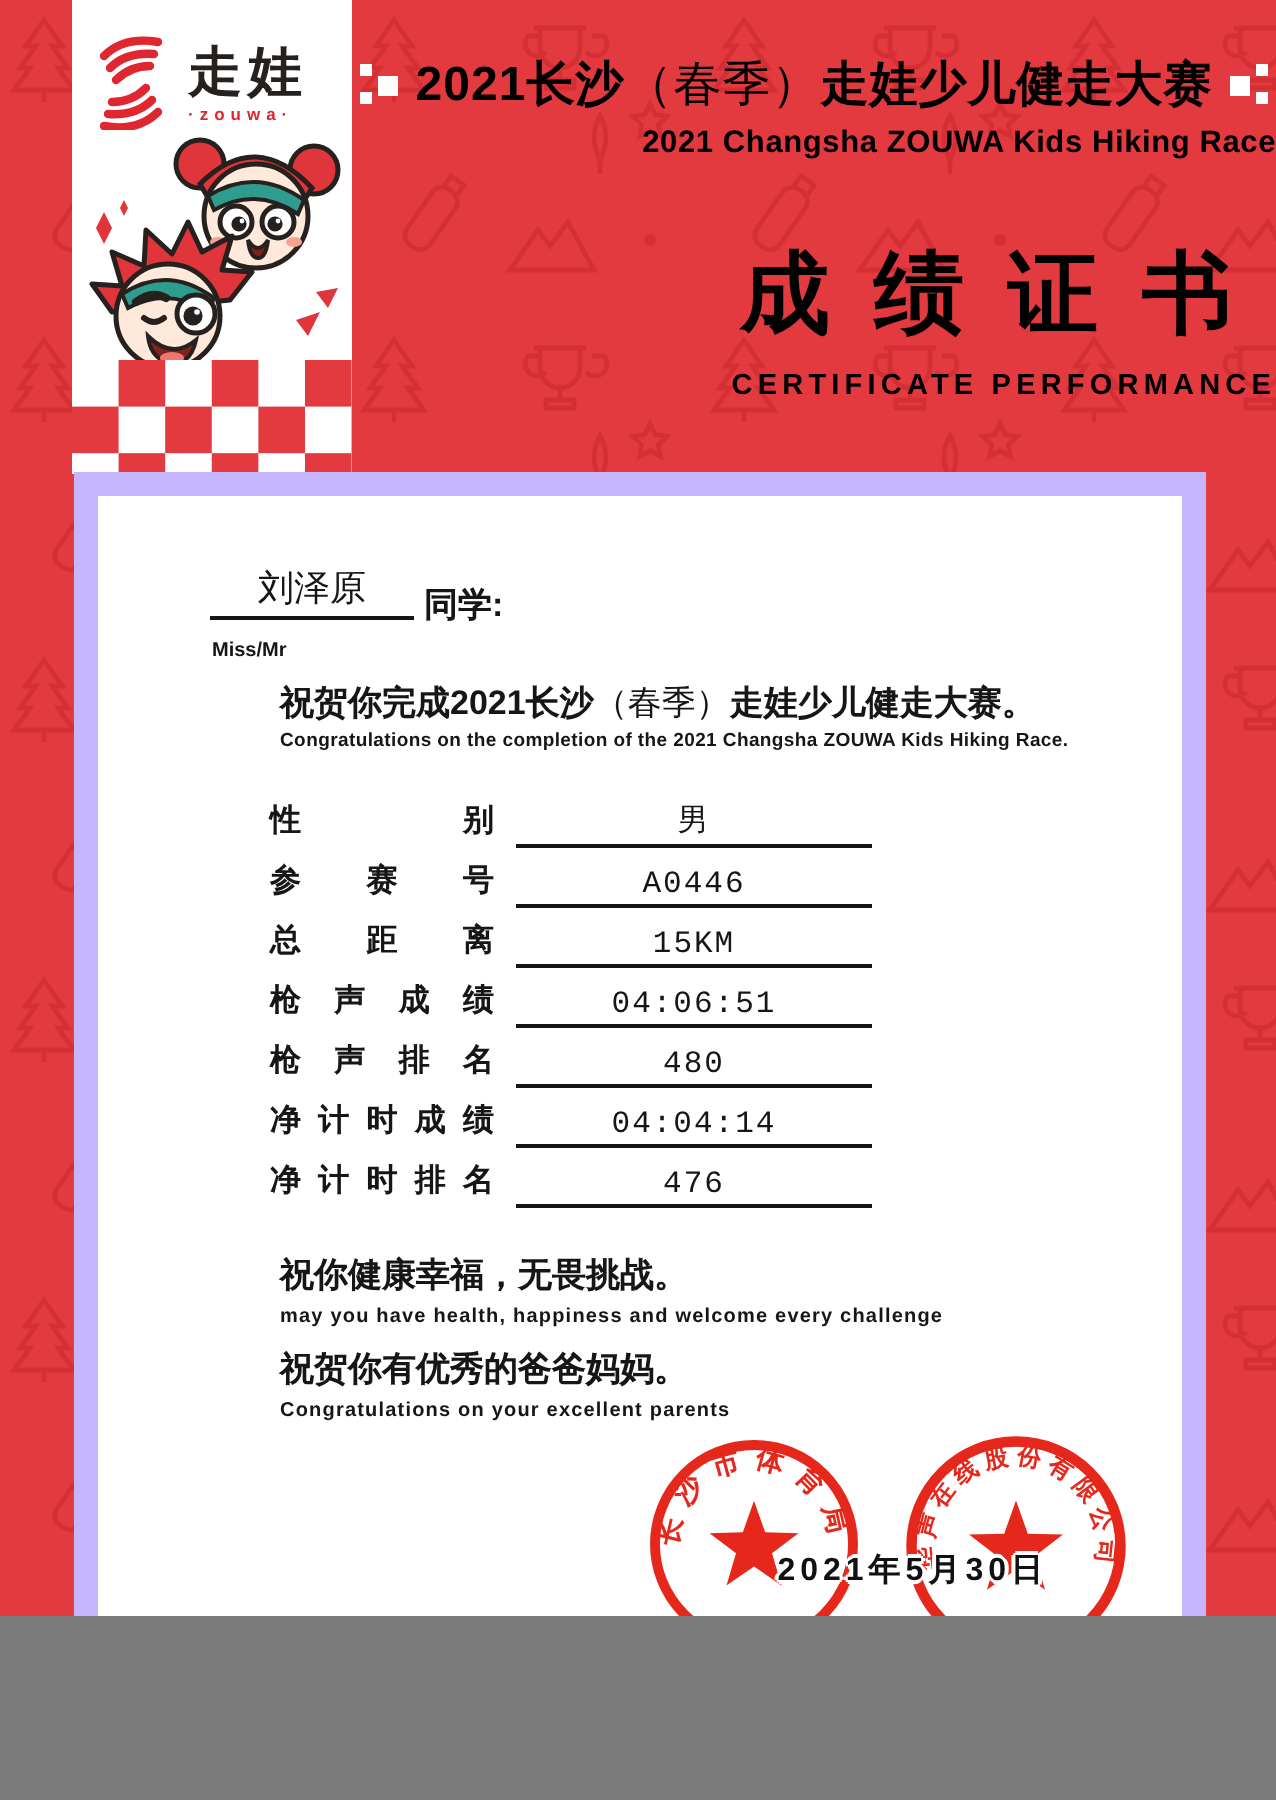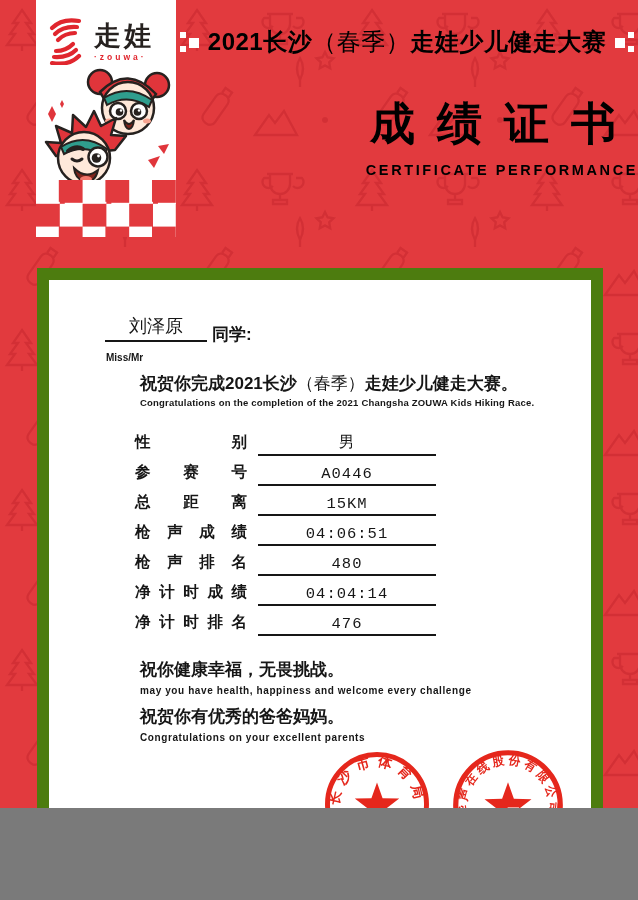--- a/index.html
+++ b/index.html
@@ -61,21 +61,21 @@
   .event-subtitle{margin-top:5px;font-size:15.5px;font-weight:700;letter-spacing:0.3px;}
   .cert-title{
     margin-top:36px;font-size:45px;font-weight:800;
     letter-spacing:22px;padding-left:22px;white-space:nowrap;
   }
   .cert-subtitle{margin-top:8px;font-size:14.5px;font-weight:800;letter-spacing:2.6px;}
 
   
   .frame{
     position:absolute;left:37px;top:236px;width:566px;height:629px;
-    background:#4d7c0f;padding:12px;box-sizing:border-box;z-index:3;margin-top:32px;
+    background:#c4b5fd;padding:12px;box-sizing:border-box;z-index:3;
   }
   .card{position:relative;width:100%;height:100%;background:#ffffff;color:#161616;}
 
   .name-block{position:absolute;left:56px;top:34px;display:flex;align-items:flex-end;}
   .name-line{
     width:102px;border-bottom:2px solid #161616;text-align:center;
     font-family:"Liberation Serif","DejaVu Serif",serif;
     font-size:18px;padding-bottom:2px;
   }
   .salutation{font-size:17px;font-weight:800;margin-left:5px;position:relative;top:4px;}
@@ -204,20 +204,21 @@
           <span class="sq s2"></span>
           <span class="sq s3"></span>
       </span>
       <h1 class="event-title"><span>2021长沙</span><span class="paren">（春季）</span><span>走娃少儿健走大赛</span></h1>
       <span class="deco right">
         <span class="sq s1"></span>
           <span class="sq s2"></span>
           <span class="sq s3"></span>
       </span>
     </div>
+    <div class="event-subtitle">2021 Changsha ZOUWA Kids Hiking Race</div>
     <div class="cert-title">成绩证书</div>
     <div class="cert-subtitle">CERTIFICATE PERFORMANCE</div>
   </div>
 
   <div class="frame">
     <div class="card">
 
       <div class="name-block">
         <div class="name-line">刘泽原</div>
         <span class="salutation">同学:</span>

